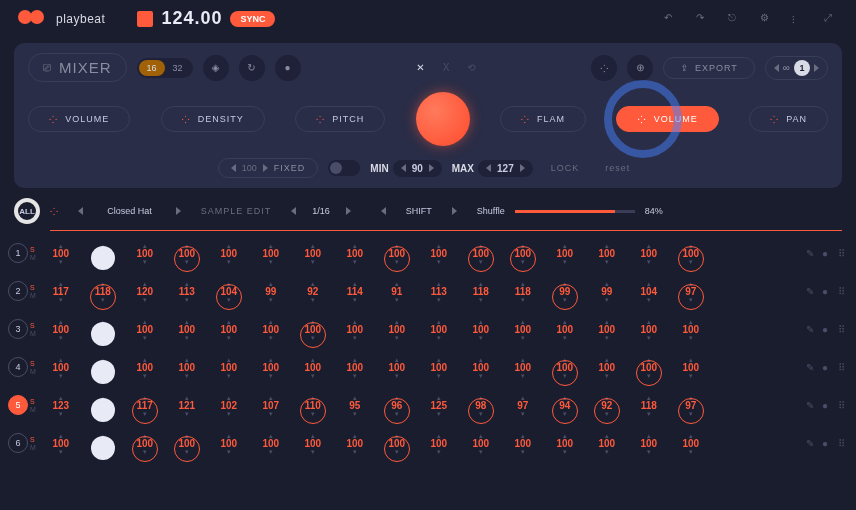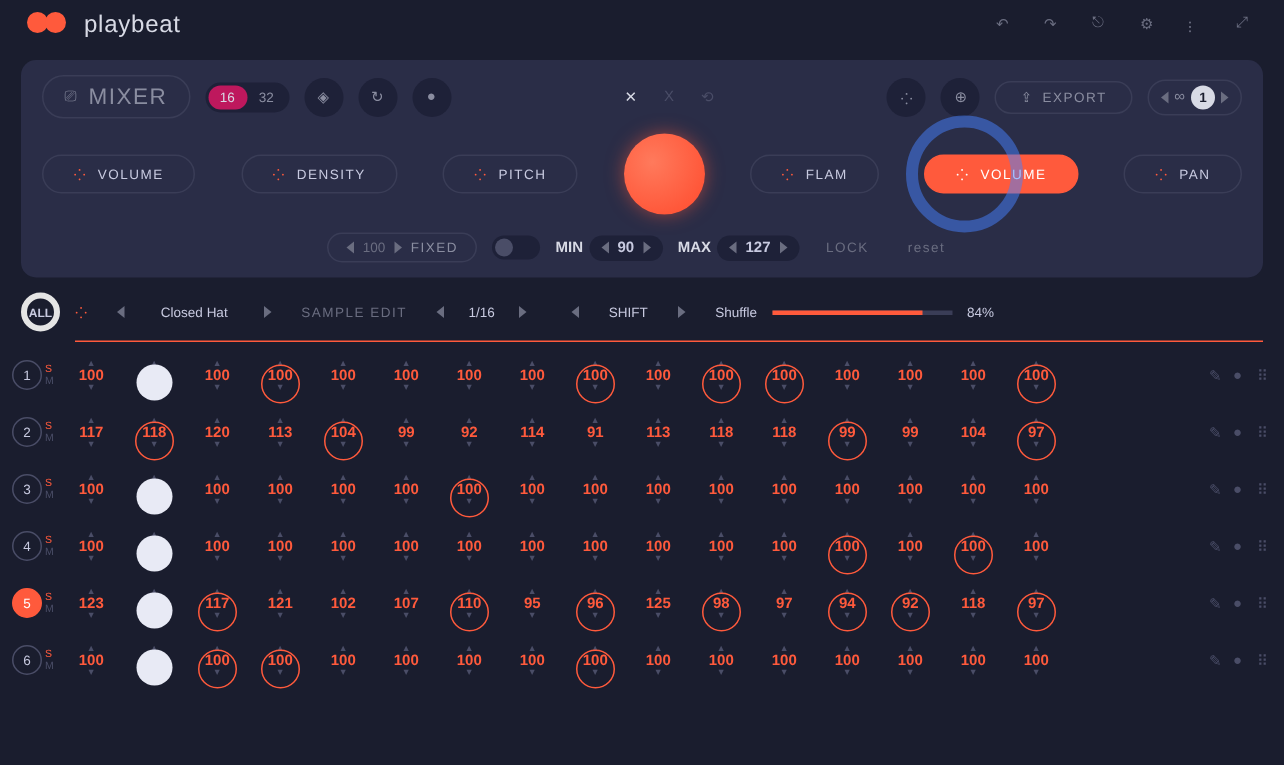--- a/index.html
+++ b/index.html
@@ -1,38 +1,38 @@
 <!DOCTYPE html>
 <html><head>
 <meta charset="utf-8">
 <style>
 * { margin:0; padding:0; box-sizing:border-box; font-family:Arial,sans-serif; }
 body { background:#1a1d2e; color:#8a8da0; width:856px; height:510px; overflow:hidden; font-size:10px; }
 .header { display:flex; align-items:center; padding:8px 18px; gap:12px; }
 .logo { display:flex; align-items:center; gap:6px; }
 .logo-icon { width:32px; height:18px; position:relative; }
 .logo-dot { width:14px; height:14px; border-radius:50%; background:#ff5a3c; position:absolute; }
-.logo-text { font-size:16px; color:#d8dae5; font-weight:300; letter-spacing:0.5px; }
+.logo-text { font-size:12px; color:#d8dae5; font-weight:300; letter-spacing:0.5px; }
 .transport { display:flex; align-items:center; gap:8px; margin-left:20px; }
 .stop-btn { width:16px; height:16px; background:#ff5a3c; border-radius:2px; }
 .tempo { font-size:18px; font-weight:bold; color:#e8eaf5; letter-spacing:1px; }
 .sync-pill { background:#ff5a3c; color:#fff; padding:3px 10px; border-radius:10px; font-size:9px; font-weight:bold; }
 .preset-bar { display:flex; align-items:center; gap:4px; background:#252841; border-radius:14px; padding:3px 8px; margin-left:20px; }
 .preset-nav { width:12px; height:12px; color:#6a6d80; cursor:pointer; }
 .preset-name { padding:0 50px; font-size:10px; color:#a8aac0; }
 .preset-action { font-size:8px; color:#6a6d80; cursor:pointer; padding:0 4px; }
 .top-icons { margin-left:auto; display:flex; gap:18px; align-items:center; }
 .top-icon { width:14px; height:14px; color:#6a6d80; cursor:pointer; }
 .panel { background:#2a2d47; margin:6px 14px; border-radius:10px; padding:10px 14px; }
 .panel-row1 { display:flex; align-items:center; gap:10px; }
 .mixer-btn, .steps-btn { display:flex; align-items:center; gap:8px; border:1px solid #3a3d57; border-radius:16px; padding:5px 14px; }
 .mixer-label { font-size:15px; letter-spacing:1px; color:#8a8da0; }
 .step-toggle { display:flex; align-items:center; background:#1e2138; border-radius:12px; padding:2px; }
 .step-opt { padding:3px 8px; font-size:9px; border-radius:10px; }
-.step-opt.active { background:#be185d; color:#d8dae5; }
+.step-opt.active { background:#a16207; color:#d8dae5; }
 .round-btn { width:26px; height:26px; border-radius:50%; background:#1e2138; display:flex; align-items:center; justify-content:center; cursor:pointer; }
 .export-btn { display:flex; align-items:center; gap:6px; border:1px solid #3a3d57; border-radius:14px; padding:5px 16px; font-size:9px; letter-spacing:1px; }
 .loop-ctrl { display:flex; align-items:center; gap:4px; border:1px solid #3a3d57; border-radius:14px; padding:3px 8px; }
 .loop-num { background:#d8dae5; color:#1a1d2e; width:16px; height:16px; border-radius:50%; display:flex; align-items:center; justify-content:center; font-size:9px; font-weight:bold; }
 .panel-row2 { display:flex; align-items:center; justify-content:space-between; margin-top:10px; }
 .param-btn { display:flex; align-items:center; gap:8px; border:1px solid #3a3d57; border-radius:16px; padding:5px 20px; cursor:pointer; }
 .param-btn.active { background:#ff5a3c; border-color:#ff5a3c; }
 .param-btn.active .param-label { color:#fff; }
 .param-dots { color:#ff5a3c; font-size:10px; }
 .param-label { font-size:9px; letter-spacing:1px; color:#c8cae0; }
@@ -80,20 +80,25 @@
 <body>
 
 <div class="header">
   <div class="logo">
     <div class="logo-icon">
       <div class="logo-dot" style="left:0"></div>
         <div class="logo-dot" style="left:12px"></div>
     </div>
     <span class="logo-text">playbeat</span>
   </div>
+  <div class="transport">
+    <div class="stop-btn"></div>
+    <span class="tempo">124.00</span>
+    <span class="sync-pill">SYNC</span>
+  </div>
   <div class="top-icons">
     <span class="top-icon">↶</span>
     <span class="top-icon">↷</span>
     <span class="top-icon">⎋</span>
     <span class="top-icon">⚙</span>
     <span class="top-icon">⁝</span>
     <span class="top-icon">⤢</span>
   </div>
 </div>
 

